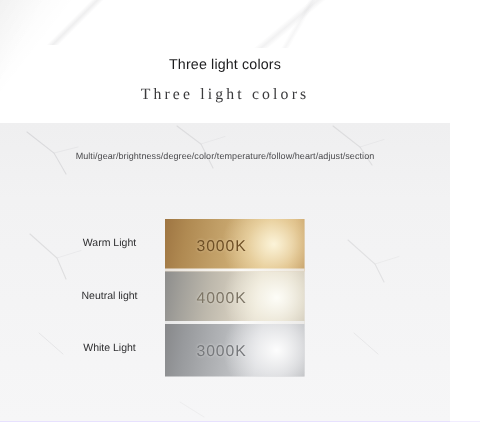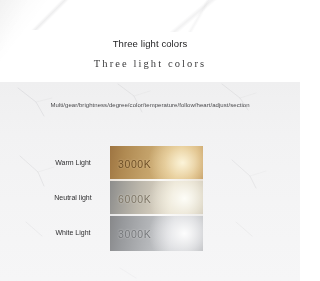--- a/index.html
+++ b/index.html
@@ -109,21 +109,21 @@
     left: 0; top: 0;
     width: 93px; height: 35px;
     overflow: hidden;
   }
   .swatch .kelvin {
     position: absolute;
     left: 0; top: 0;
     width: 93px; height: 35px;
     display: flex;
     align-items: center;
-    padding-left: 8px;
+    padding-left: 21px;
     box-sizing: border-box;
     font-size: 10.5px;
     letter-spacing: 0.6px;
   }
 
   
   .sw-warm {
     background:
       radial-gradient(ellipse 60% 150% at 78% 48%, rgba(255,249,225,0.92) 0%, rgba(255,240,200,0.45) 32%, rgba(255,235,185,0.0) 62%),
       linear-gradient(100deg, #9e7542 0%, #b08a52 16%, #c2a068 38%, #cfae75 56%, #d8b87e 72%, #cfa96c 88%, #bb9155 100%);
@@ -214,21 +214,21 @@
 
     <div class="swatch-row">
       <div class="swatch sw-warm">
         <div class="kelvin">3000K</div>
       </div>
       <div class="swatch-sep" style="top:33px;"></div>
     </div>
 
     <div class="swatch-row">
       <div class="swatch sw-neutral">
-        <div class="kelvin">6000K</div>
+        <div class="kelvin">4000K</div>
       </div>
       <div class="swatch-sep" style="top:33px;"></div>
     </div>
 
     <div class="swatch-row">
       <div class="swatch sw-white">
         <div class="kelvin">3000K</div>
       </div>
     </div>
 

